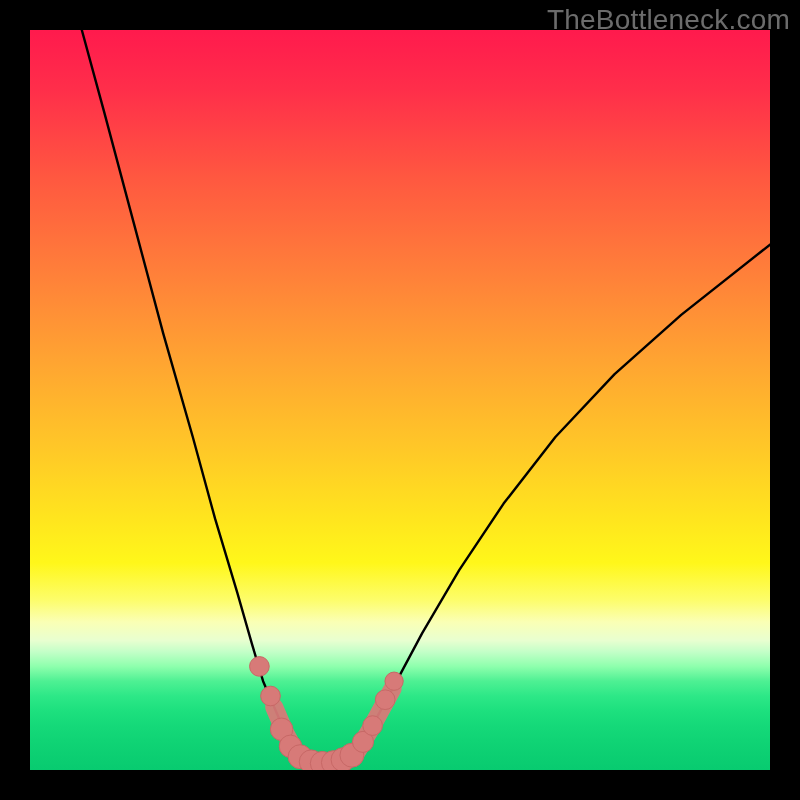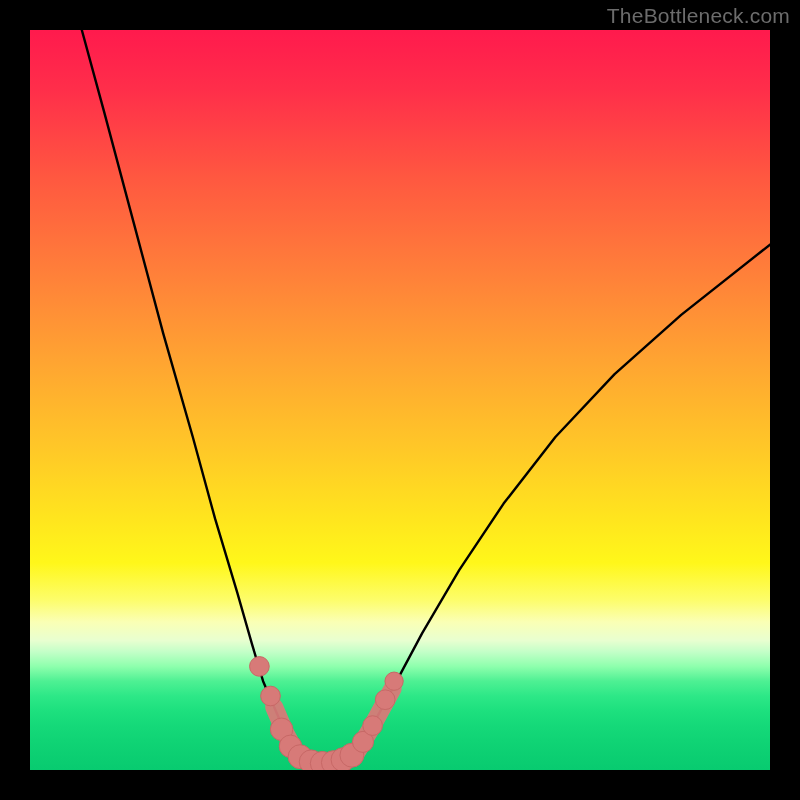--- a/index.html
+++ b/index.html
@@ -56,21 +56,21 @@
     position: absolute;
     left: 0; top: 0;
     width: 740px; height: 740px;
     overflow: visible;
   }
   .watermark {
     position: absolute;
     top: 4px;
     right: 10px;
     color: #6c6c6c;
-    font-size: 21px;
+    font-size: 28px;
     font-weight: 500;
     letter-spacing: 0.2px;
   }
 </style>
 </head>
 <body>
 
 <div class="frame">
   <div class="plot">
     <div class="gradient"></div>

